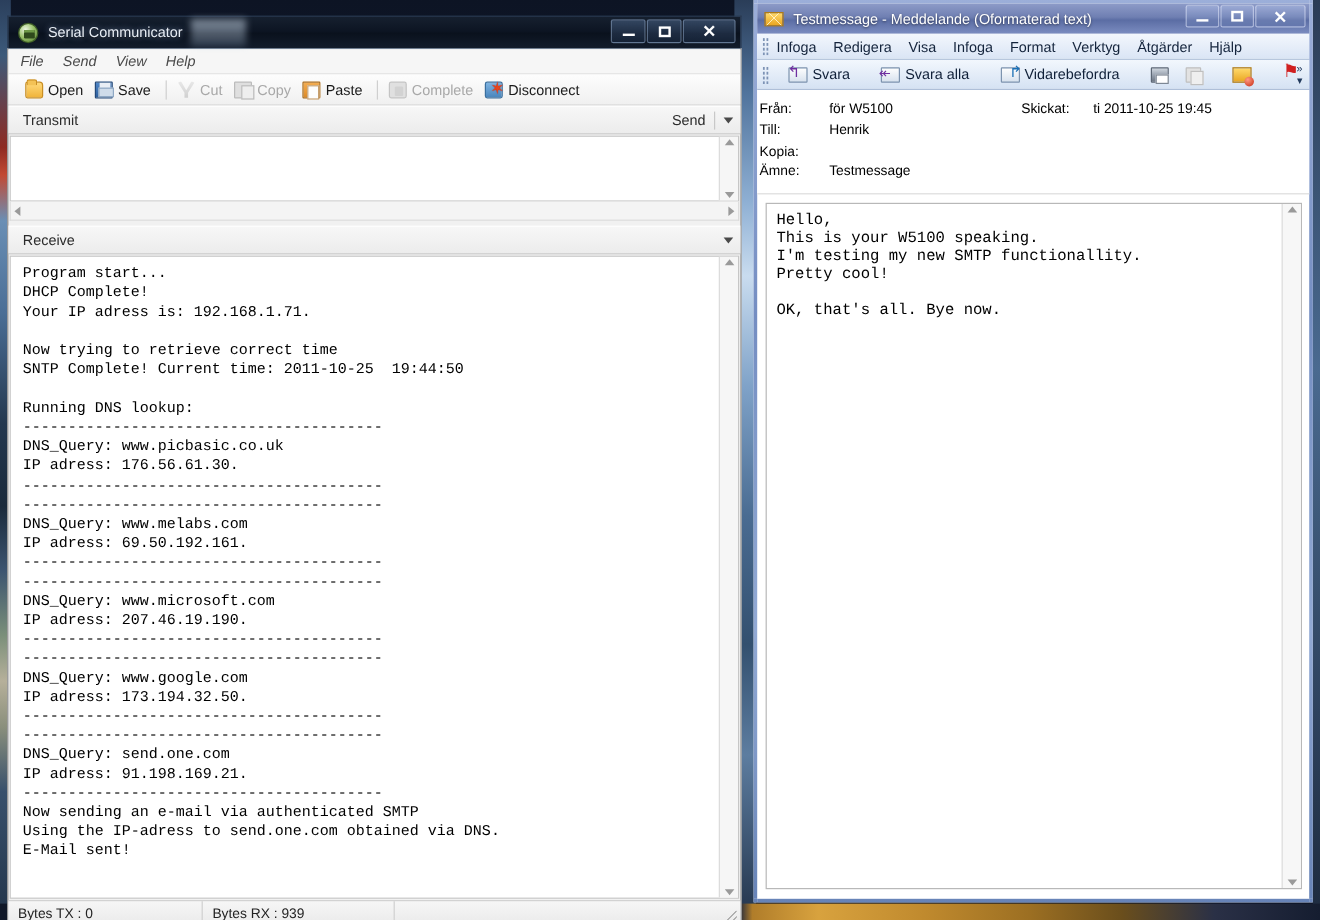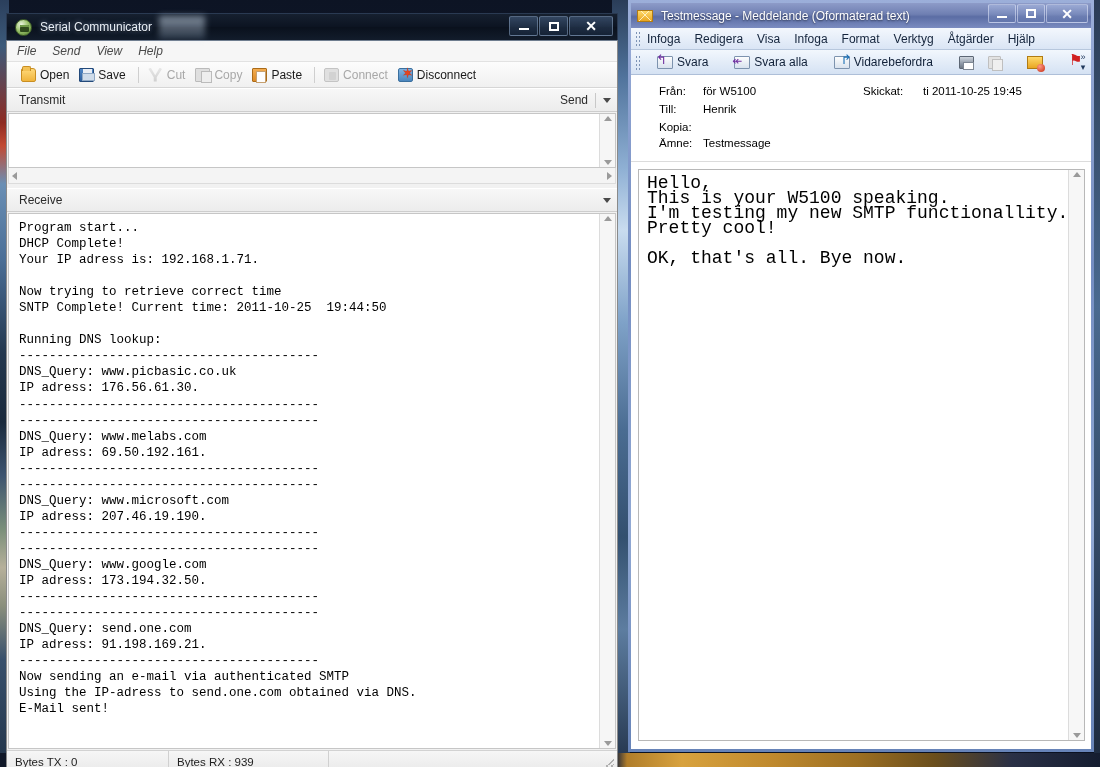--- a/index.html
+++ b/index.html
@@ -476,37 +476,37 @@
     font-size:9px; color:#21395c; line-height:1;
   }
 
   .mail-header {
     background: #fff;
     padding: 10px 0 6px 0;
     font-size: 11.5px; color: #000;
     border-bottom: 1px solid #dcdcdc;
   }
   .hrow { display: flex; align-items: baseline; height: 18px; }
-  .hlabel { width: 72px; padding-left: 28px; color: #000; }
+  .hlabel { width: 60px; padding-left: 2px; color: #000; }
   .hvalue { width: 160px; }
   .hlabel2 { width: 60px; color: #000; }
   .hvalue2 { flex: 1; }
 
   .mail-body-wrap {
     flex: 1; min-height: 0;
     margin: 7px 6px 8px 7px;
     border: 1px solid #b8b8b8;
     background: #fff;
     display: flex;
   }
   .mail-body {
     flex: 1;
     padding: 6px 0 0 8px;
     font-family: "Liberation Mono", monospace;
-    font-size: 18px;
+    font-size: 13px;
     line-height: 15px;
     white-space: pre;
     color: #000;
     overflow: hidden;
   }
   .mail-vscroll {
     width: 16px; background: #f7f7f7;
     border-left: 1px solid #dcdcdc;
     display: flex; flex-direction: column; justify-content: space-between;
     align-items: center; padding: 2px 0;
@@ -568,21 +568,21 @@
         <span class="ico ico-copy"></span>
         <span>Copy</span>
       </div>
       <div class="tbtn">
         <span class="ico ico-paste"></span>
         <span>Paste</span>
       </div>
       <div class="tsep"></div>
       <div class="tbtn disabled">
         <span class="ico ico-plug-off"></span>
-        <span>Connect</span>
+        <span>Complete</span>
       </div>
       <div class="tbtn">
         <span class="ico ico-disconnect"></span>
         <span>Disconnect</span>
       </div>
     </div>
 
     <div class="panel-head">
       <span>Transmit</span>
       <span class="spacer"></span>

